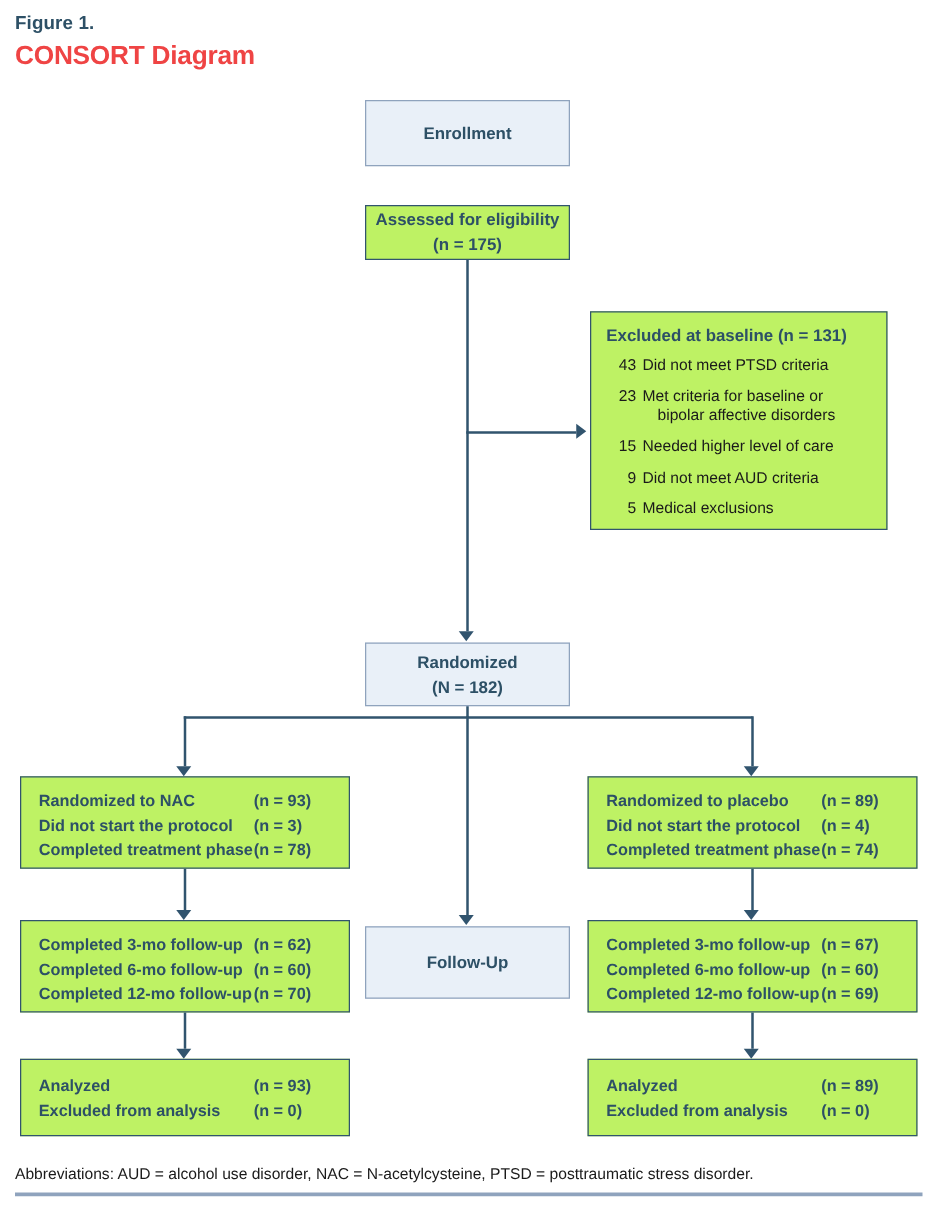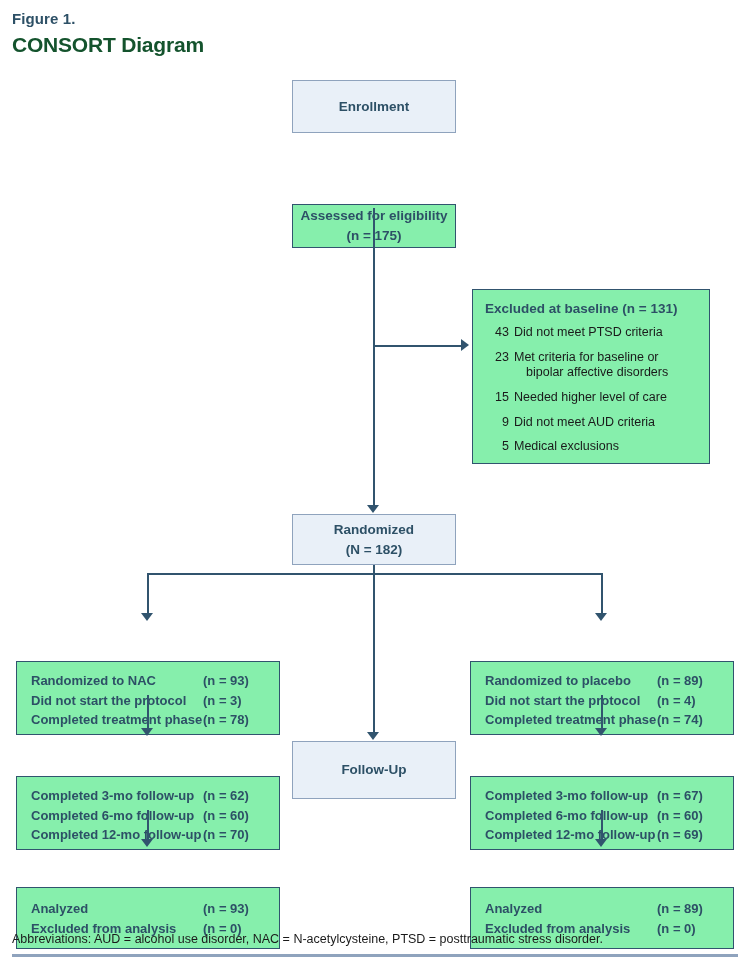--- a/index.html
+++ b/index.html
@@ -14,33 +14,33 @@
   #stage{position:absolute;left:0;top:0;width:750px;height:970px;}
 
   
   .fig-label{
     position:absolute;left:12px;top:10px;
     font-size:15px;font-weight:bold;color:#2d5066;
     letter-spacing:.1px;
   }
   .fig-title{
     position:absolute;left:12px;top:33px;
-    font-size:21px;font-weight:bold;color:#14532d;
+    font-size:21px;font-weight:bold;color:#ef4444;
     letter-spacing:-.2px;
   }
 
   
   .box{
     position:absolute;
     box-sizing:border-box;
     border:1.5px solid #8fa3bd;
     background:#fafafa;
   }
   .box.blue{background:#e9f0f8;border-color:#8fa3bd;}
-  .box.plain{background:#86efac;border-color:#31546e;border-width:1.5px;margin-top:40px;}
+  .box.plain{background:#bef264;border-color:#31546e;border-width:1.5px;}
 
   .centered{
     display:flex;align-items:center;justify-content:center;
     text-align:center;
     font-size:13.5px;font-weight:bold;color:#2d5066;
     line-height:1.45;
     width:100%;height:100%;
   }
 
   

